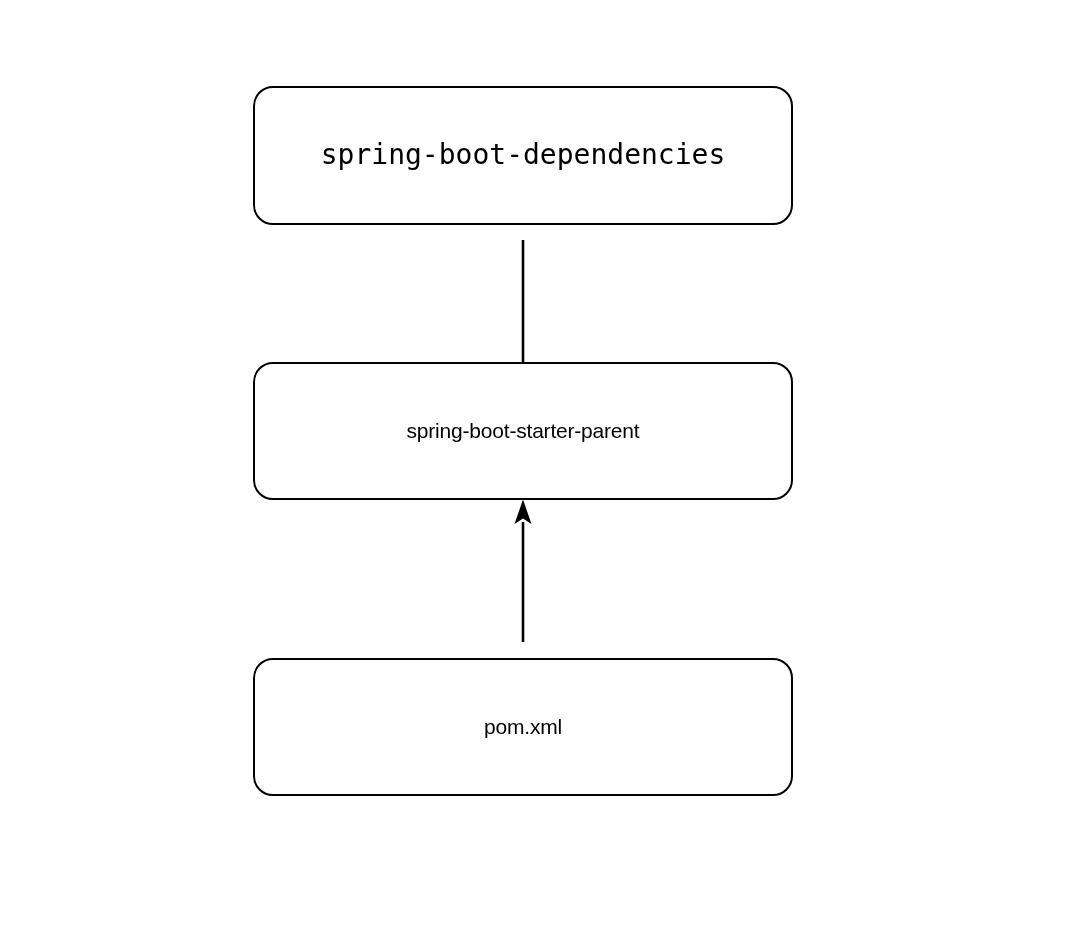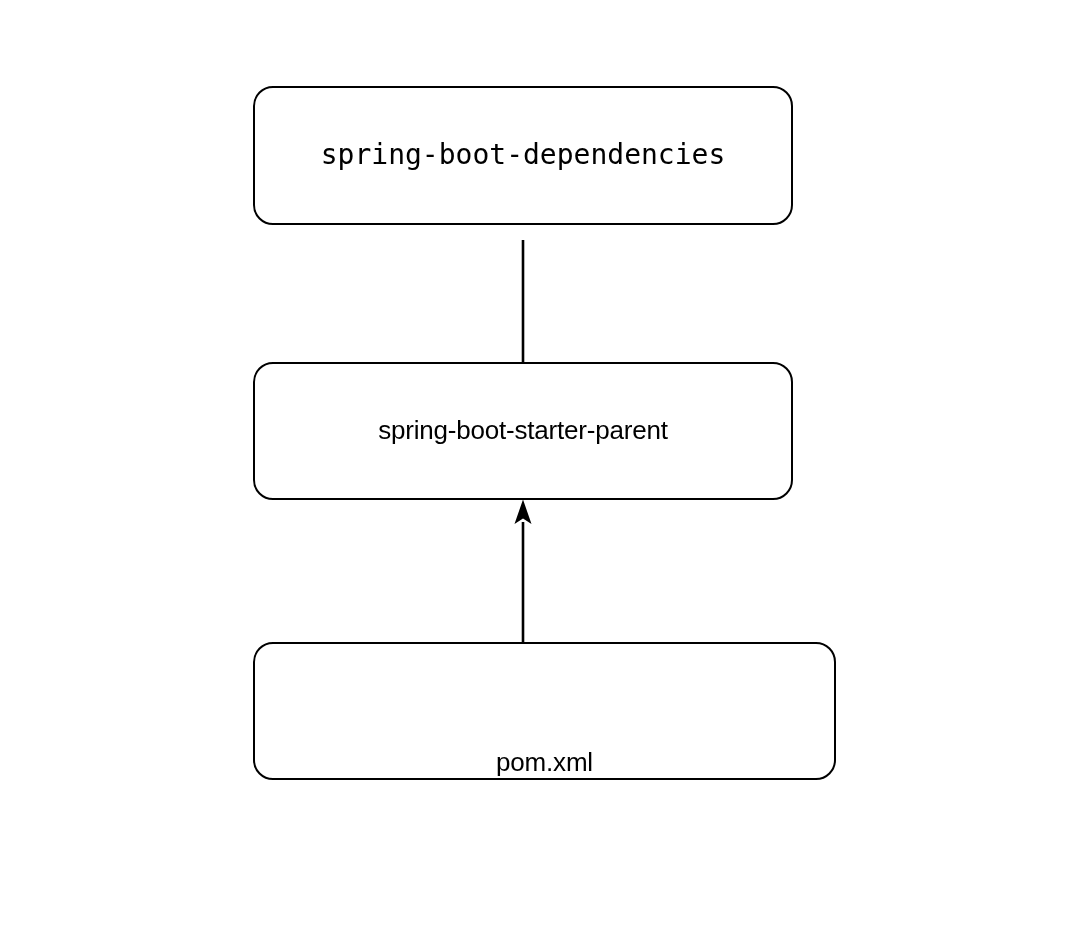--- a/index.html
+++ b/index.html
@@ -42,27 +42,27 @@
     line-height: 1.15;
     white-space: nowrap;
   }
   .mono .node-label {
     font-family: "DejaVu Sans Mono", monospace;
     font-size: 28px;
     letter-spacing: 0px;
   }
   .sans .node-label {
     font-family: "Liberation Sans", sans-serif;
-    font-size: 26px;
+    font-size: 21px;
     letter-spacing: -0.2px;
   }
   
   #node-dependencies { left: 253px; top: 86px;  width: 540px; height: 139px; }
   #node-starter-parent { left: 253px; top: 362px; width: 540px; height: 138px; }
-  #node-pom          { left: 253px; top: 642px;  width: 583px; height: 138px; align-items: flex-end; }
+  #node-pom          { left: 253px; top: 658px;  width: 540px; height: 138px; }
 </style>
 </head>
 <body>
 
 <div id="canvas">
 
   <svg id="edge-layer" viewBox="0 0 1066 948">
     <defs>
       <marker id="arrow-filled" markerWidth="10" markerHeight="10" refX="8.6" refY="4" orient="auto" markerUnits="userSpaceOnUse">
         <path d="M 0.6 0.2 L 9.2 4 L 0.6 7.8 L 2.6 4 Z" fill="#000000"></path>

